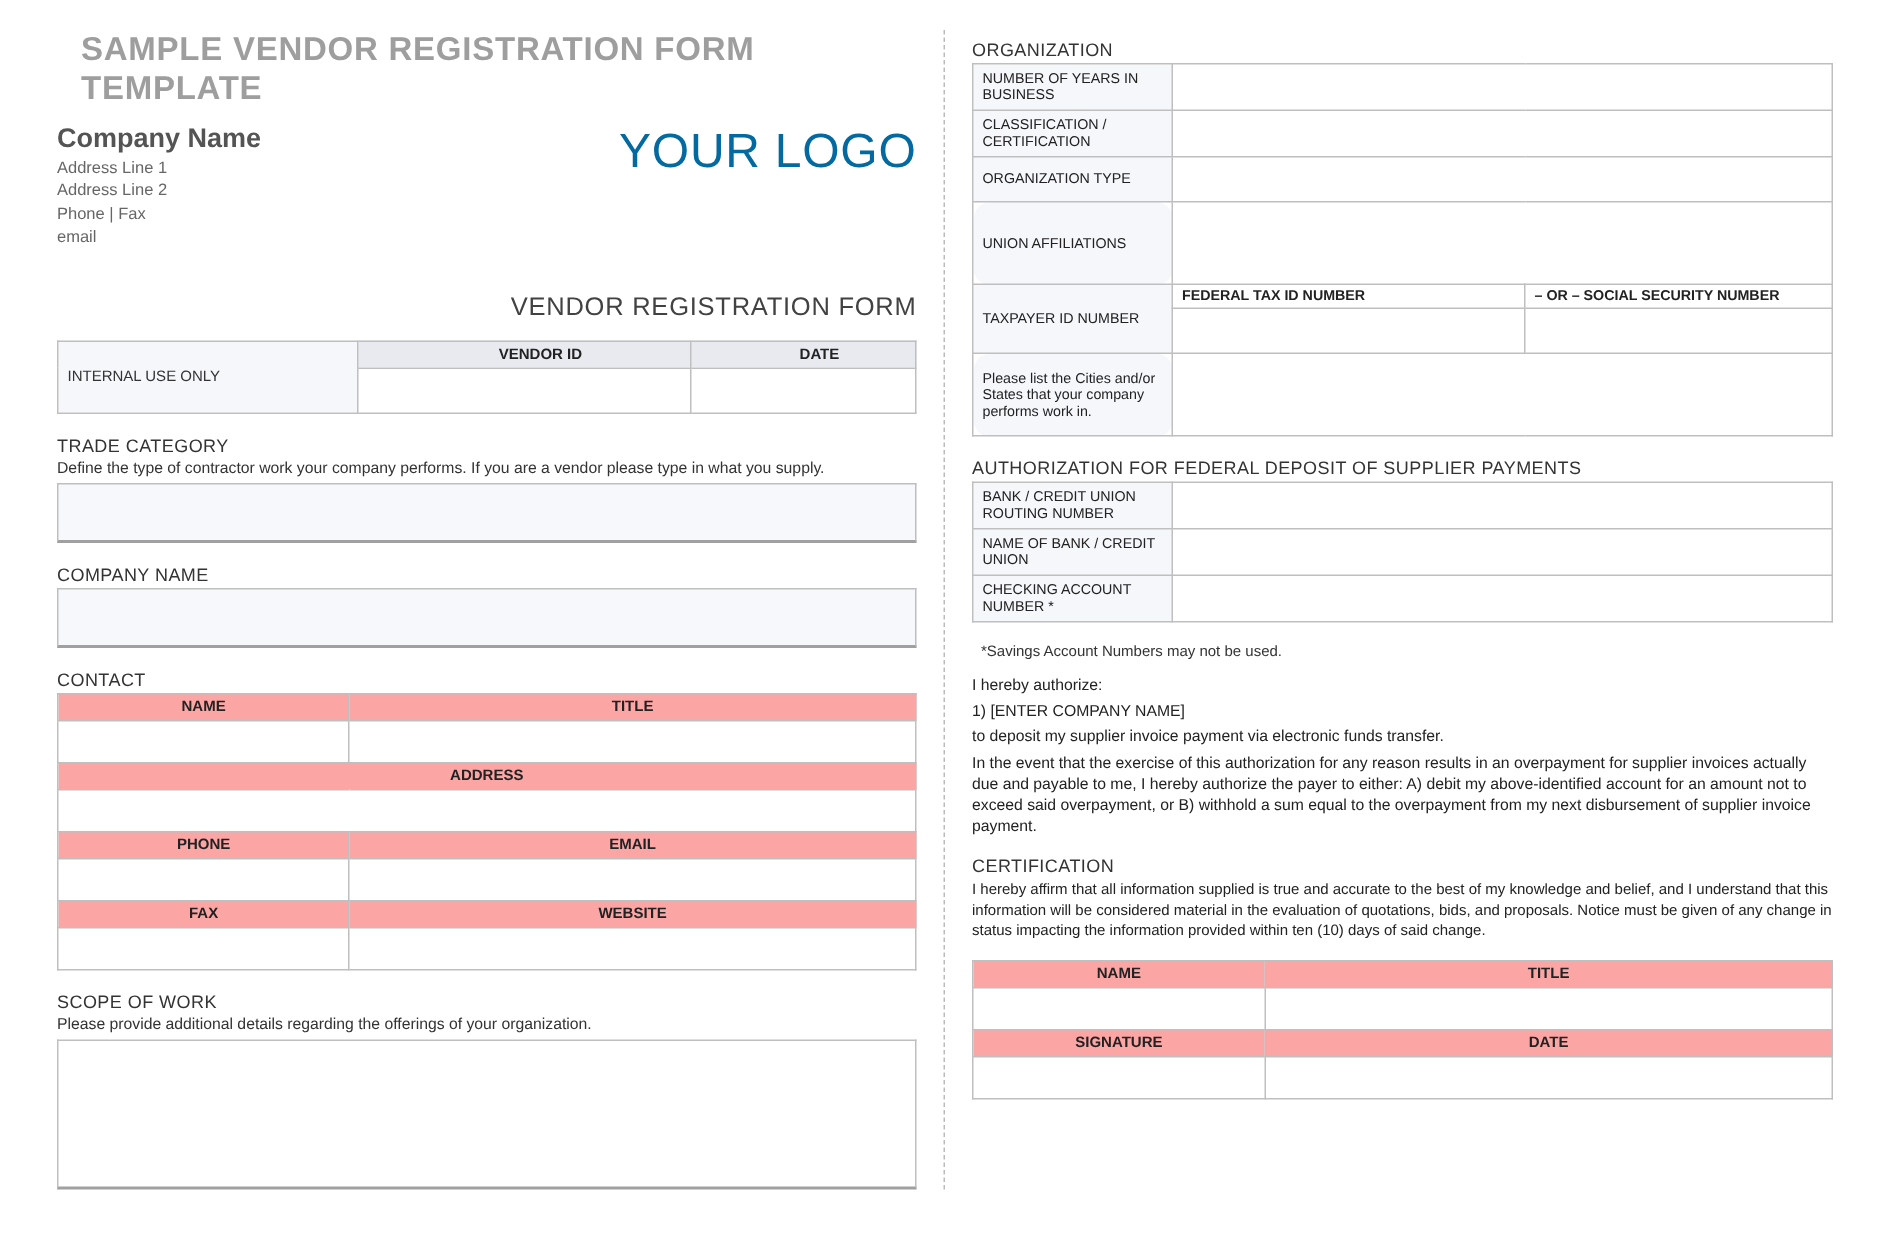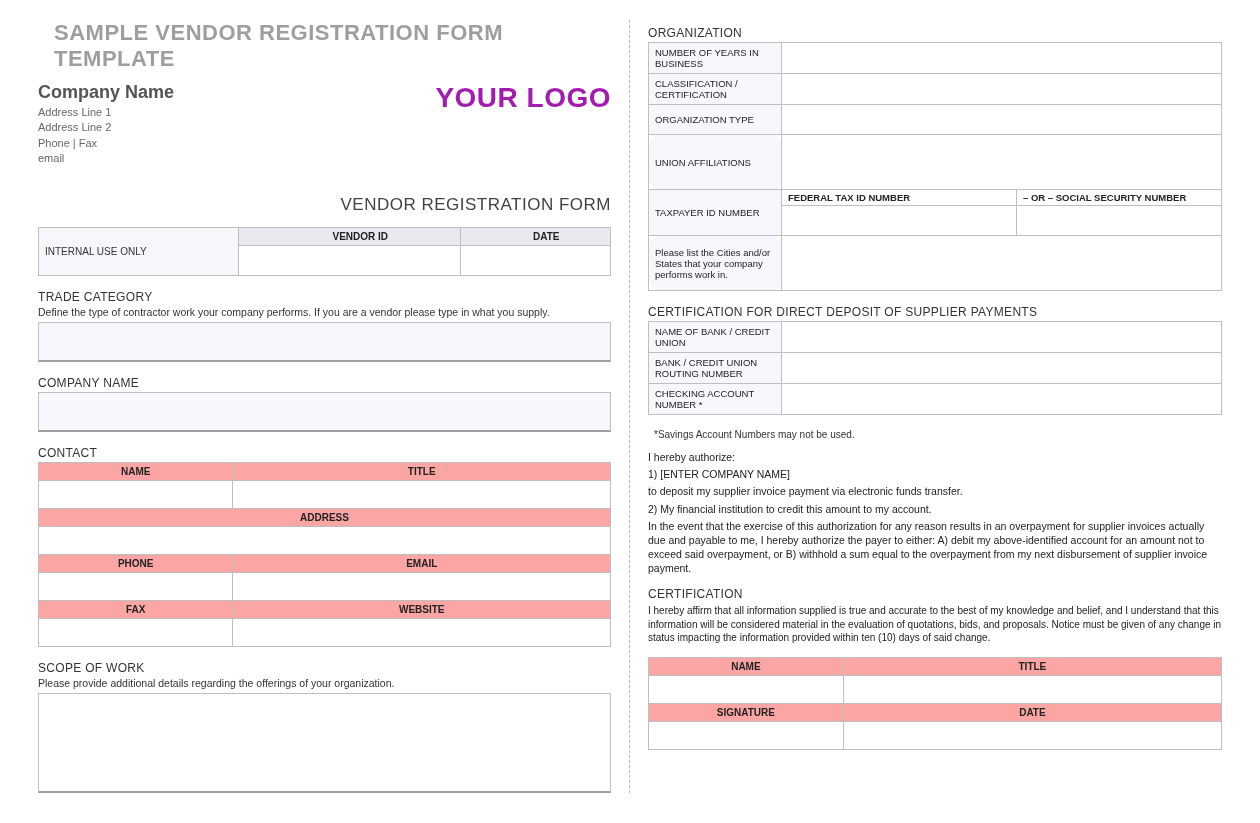--- a/index.html
+++ b/index.html
@@ -36,23 +36,23 @@
     font-weight: bold;
     color: #545454;
     margin-bottom: 2px;
   }
   .company-block .cline {
     font-size: 11px;
     color: #666;
     line-height: 1.4;
   }
   .logo-placeholder {
-    font-size: 28px;
-    font-weight: bold;
-    color: #a21caf;
+    font-size: 32px;
+    font-weight: normal;
+    color: #0369a1;
     letter-spacing: 0.5px;
     align-self: flex-start;
     margin-top: 0;
   }
   .form-title {
     font-size: 17px;
     color: #424242;
     text-align: right;
     letter-spacing: 0.5px;
     margin-bottom: 12px;
@@ -233,43 +233,42 @@
       <td class="input-cell"></td>
       <td class="input-cell"></td>
     </tr>
     <tr>
       <td class="org-label taller-cell">Please list the Cities and/or States that your company performs work in.</td>
       <td class="input-cell taller-cell" colspan="2"></td>
     </tr>
   </tbody>
     </table>
 
-  <div class="section-label">CERTIFICATION FOR DIRECT DEPOSIT OF SUPPLIER PAYMENTS</div>
+  <div class="section-label">AUTHORIZATION FOR FEDERAL DEPOSIT OF SUPPLIER PAYMENTS</div>
   <table class="org-table">
     <tbody>
         <tr>
+      <td class="org-label">BANK / CREDIT UNION ROUTING NUMBER</td>
+      <td class="input-cell"></td>
+    </tr>
+    <tr>
       <td class="org-label">NAME OF BANK / CREDIT UNION</td>
-      <td class="input-cell"></td>
-    </tr>
-    <tr>
-      <td class="org-label">BANK / CREDIT UNION ROUTING NUMBER</td>
       <td class="input-cell"></td>
     </tr>
     <tr>
       <td class="org-label">CHECKING ACCOUNT NUMBER *</td>
       <td class="input-cell"></td>
     </tr>
   </tbody>
     </table>
   <div class="note">*Savings Account Numbers may not be used.</div>
 
   <div class="body-text">I hereby authorize:</div>
   <div class="body-text">1) [ENTER COMPANY NAME]</div>
   <div class="body-text">to deposit my supplier invoice payment via electronic funds transfer.</div>
-  <div class="body-text">2) My financial institution to credit this amount to my account.</div>
   <div class="body-text">In the event that the exercise of this authorization for any reason results in an overpayment for supplier invoices actually due and payable to me, I hereby authorize the payer to either: A) debit my above-identified account for an amount not to exceed said overpayment, or B) withhold a sum equal to the overpayment from my next disbursement of supplier invoice payment.</div>
 
   <div class="section-label" style="margin-top:12px">CERTIFICATION</div>
   <div class="body-text small">I hereby affirm that all information supplied is true and accurate to the best of my knowledge and belief, and I understand that this information will be considered material in the evaluation of quotations, bids, and proposals. Notice must be given of any change in status impacting the information provided within ten (10) days of said change.</div>
 
   <table class="contact-table" style="margin-top:12px">
     <tbody>
         <tr>
       <th class="sig-th" style="width:34%">NAME</th>
       <th class="sig-th">TITLE</th>

